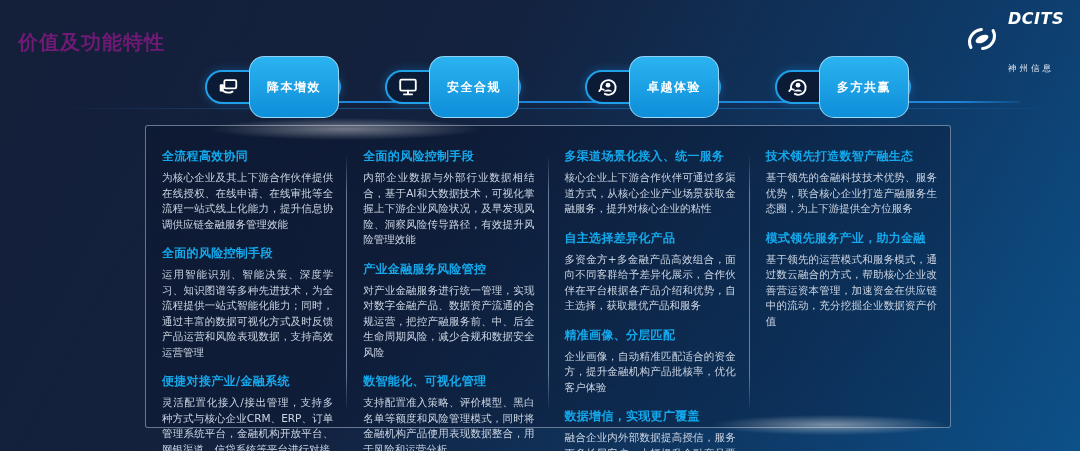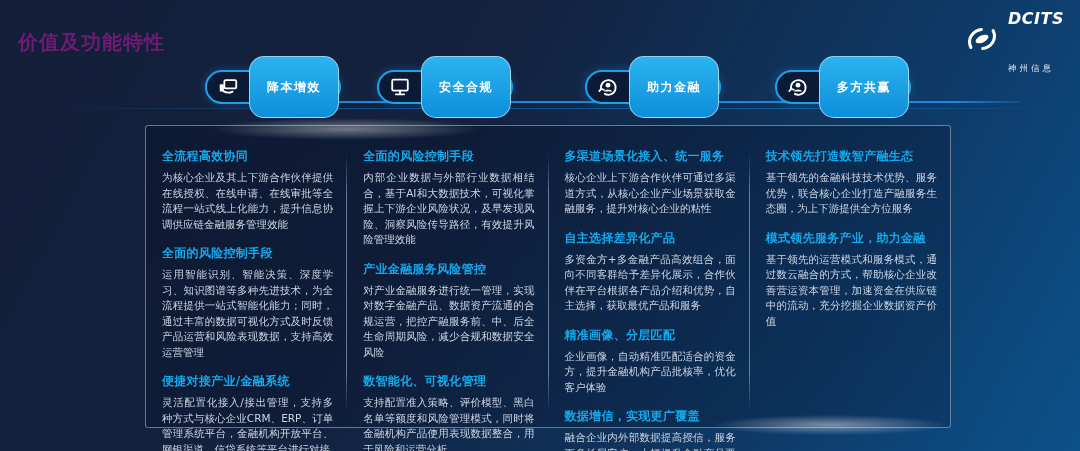--- a/index.html
+++ b/index.html
@@ -89,40 +89,40 @@
   <span class="tab-icon">
     <svg width="22" height="22" viewBox="0 0 24 24">
       <rect x="8" y="4.5" width="13" height="9" rx="1.5" fill="none" stroke="#fff" stroke-width="2"></rect>
       <rect x="3" y="9" width="4.5" height="8" rx="1" fill="#fff"></rect>
       <path d="M7 16.5c3 2 7 2 10 .5" fill="none" stroke="#fff" stroke-width="2" stroke-linecap="round"></path>
     </svg>
   </span>
   <span class="tab-label">降本增效</span>
 </div>
 
-<div class="tab" style="left:377px">
+<div class="tab" style="left:385px">
   <span class="tab-icon">
     <svg width="22" height="22" viewBox="0 0 24 24">
       <rect x="3.5" y="4" width="17" height="12" rx="1.5" fill="none" stroke="#fff" stroke-width="2"></rect>
       <path d="M12 16v3.5M7.5 20h9" fill="none" stroke="#fff" stroke-width="2" stroke-linecap="round"></path>
     </svg>
   </span>
   <span class="tab-label">安全合规</span>
 </div>
 
 <div class="tab" style="left:585px">
   <span class="tab-icon">
     <svg width="22" height="22" viewBox="0 0 24 24">
       <path d="M4.5 14a8 8 0 1 1 4 5.5" fill="none" stroke="#fff" stroke-width="2" stroke-linecap="round"></path>
       <path d="M4.5 14l-2 2.5M4.5 14l3 1" fill="none" stroke="#fff" stroke-width="2" stroke-linecap="round"></path>
       <circle cx="12" cy="10" r="2.6" fill="#fff"></circle>
       <path d="M7.5 17c1-3 8-3 9 0z" fill="#fff"></path>
     </svg>
   </span>
-  <span class="tab-label">助力金融</span>
+  <span class="tab-label">卓越体验</span>
 </div>
 
 <div class="tab" style="left:775px">
   <span class="tab-icon">
     <svg width="22" height="22" viewBox="0 0 24 24">
       <path d="M4.5 14a8 8 0 1 1 4 5.5" fill="none" stroke="#fff" stroke-width="2" stroke-linecap="round"></path>
       <path d="M4.5 14l-2 2.5M4.5 14l3 1" fill="none" stroke="#fff" stroke-width="2" stroke-linecap="round"></path>
       <circle cx="12" cy="10" r="2.6" fill="#fff"></circle>
       <path d="M7.5 17c1-3 8-3 9 0z" fill="#fff"></path>
     </svg>

